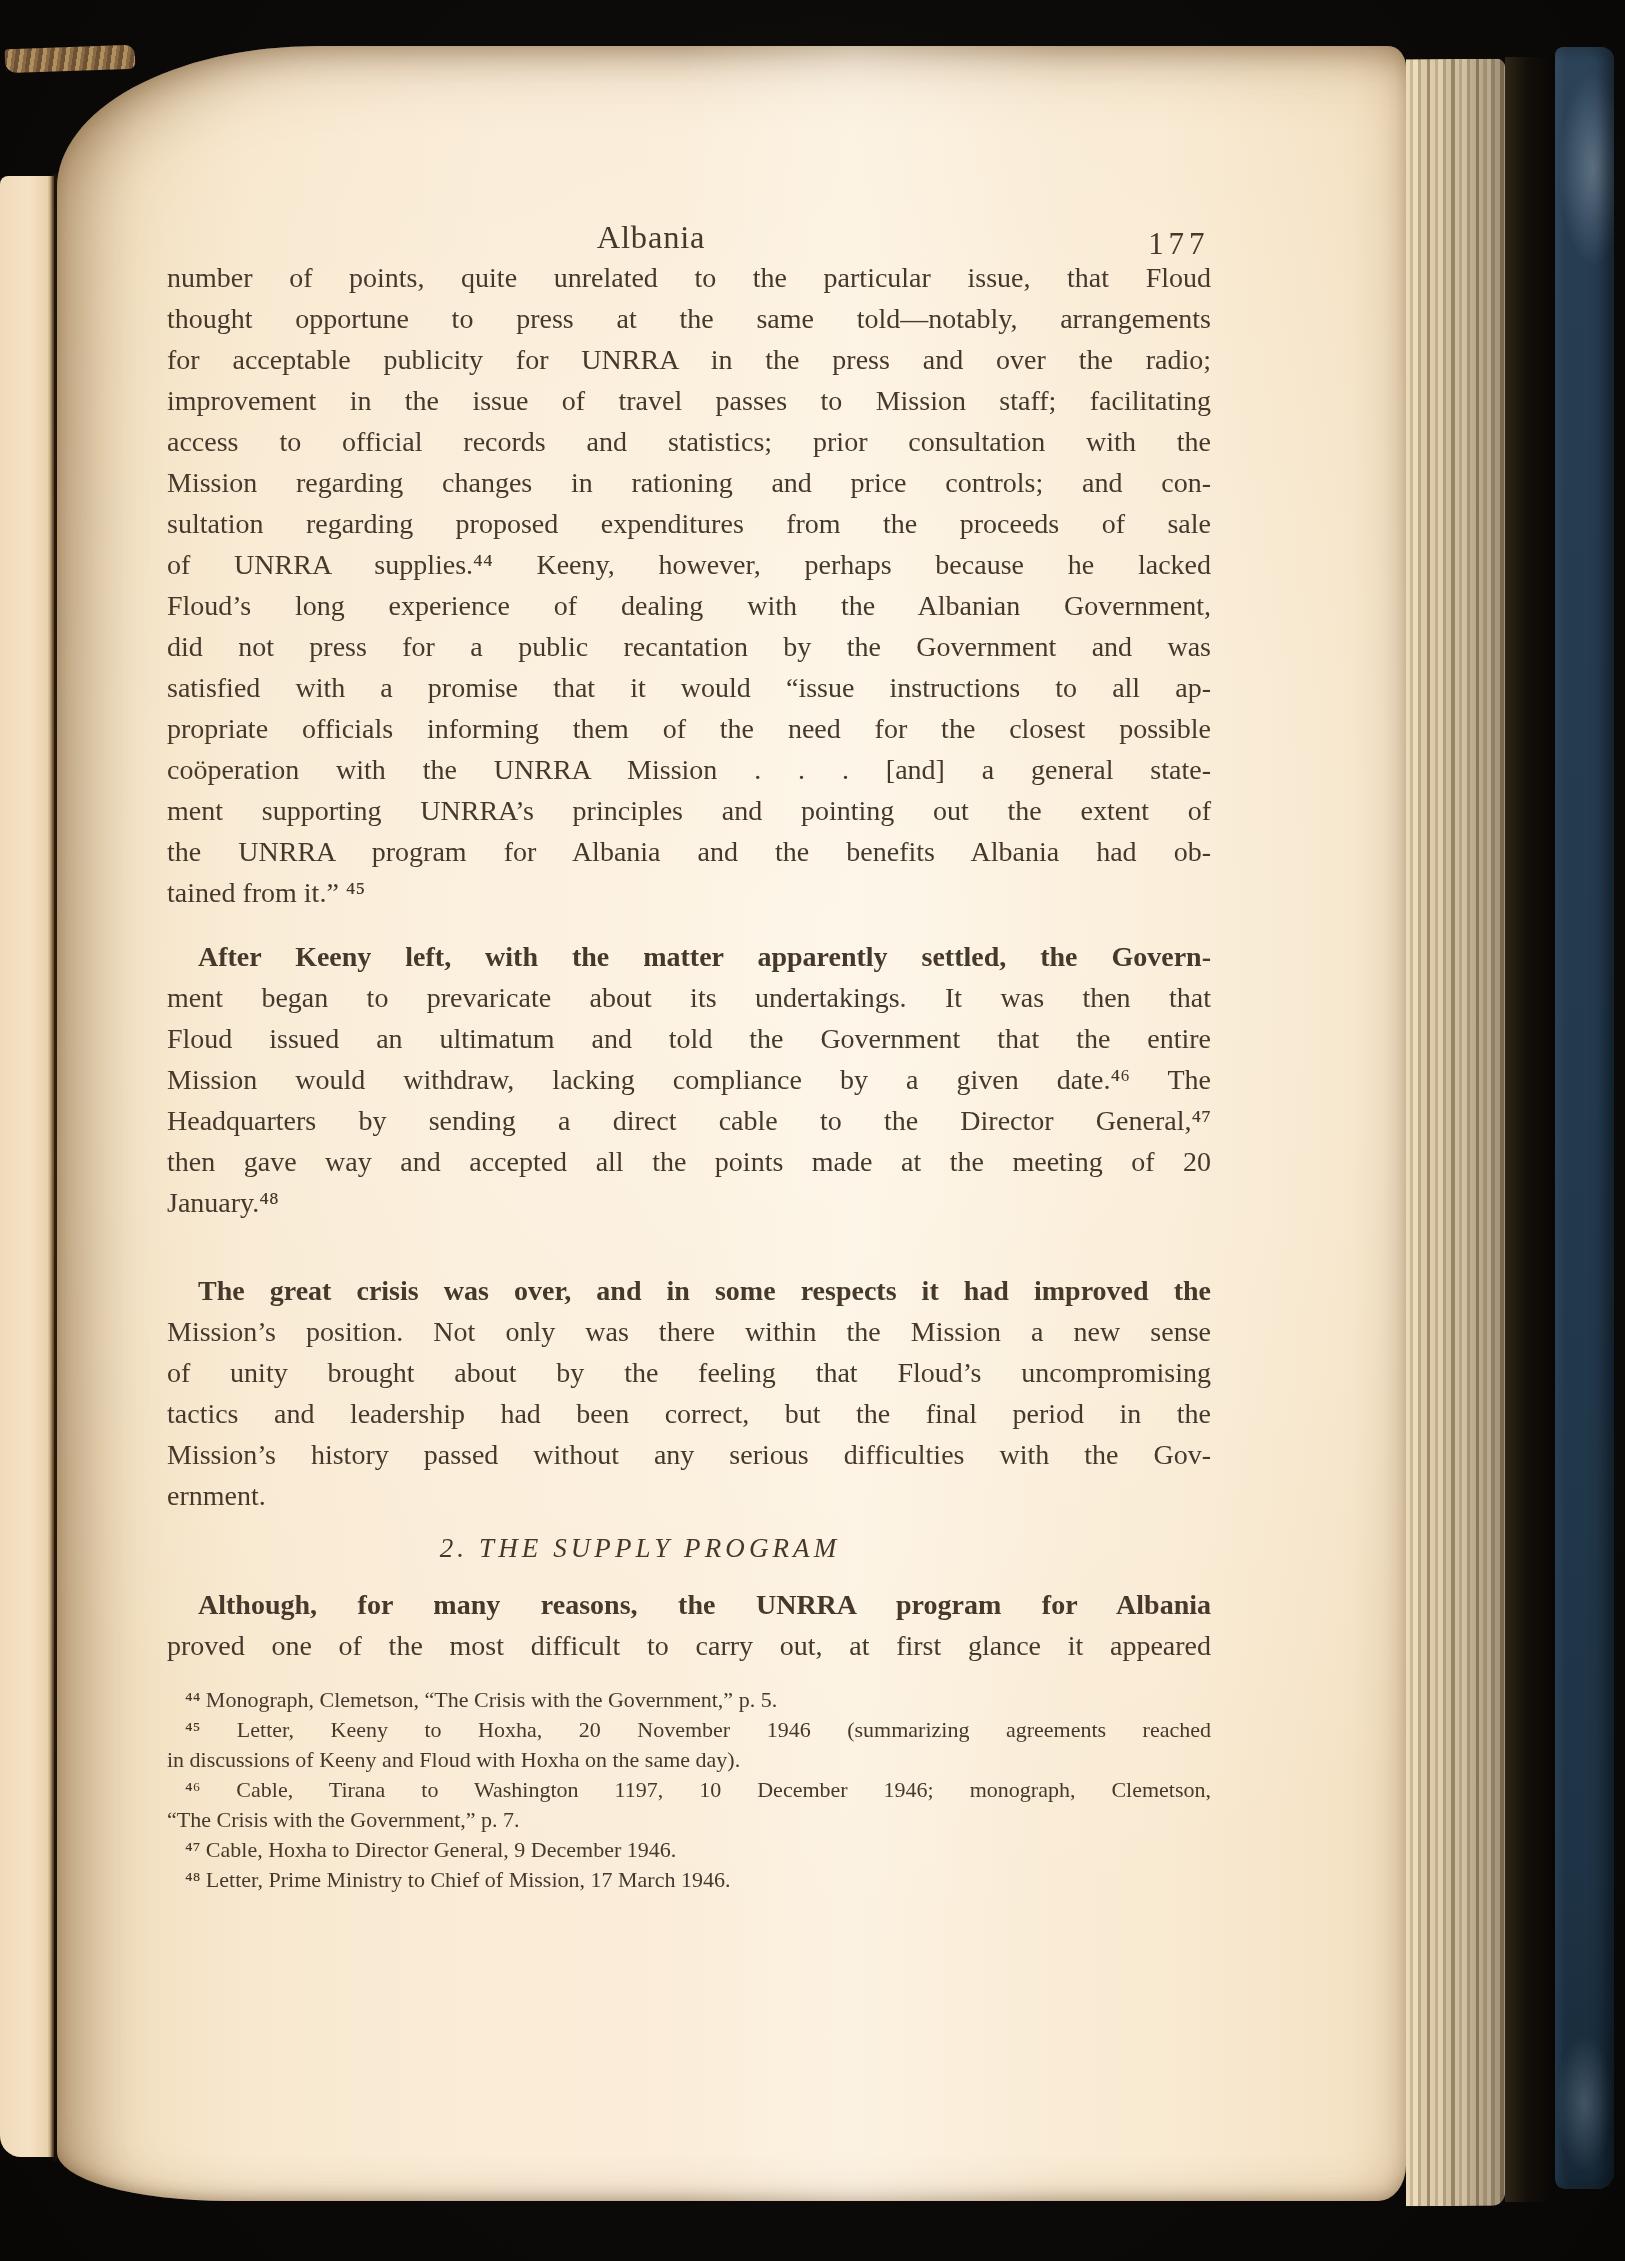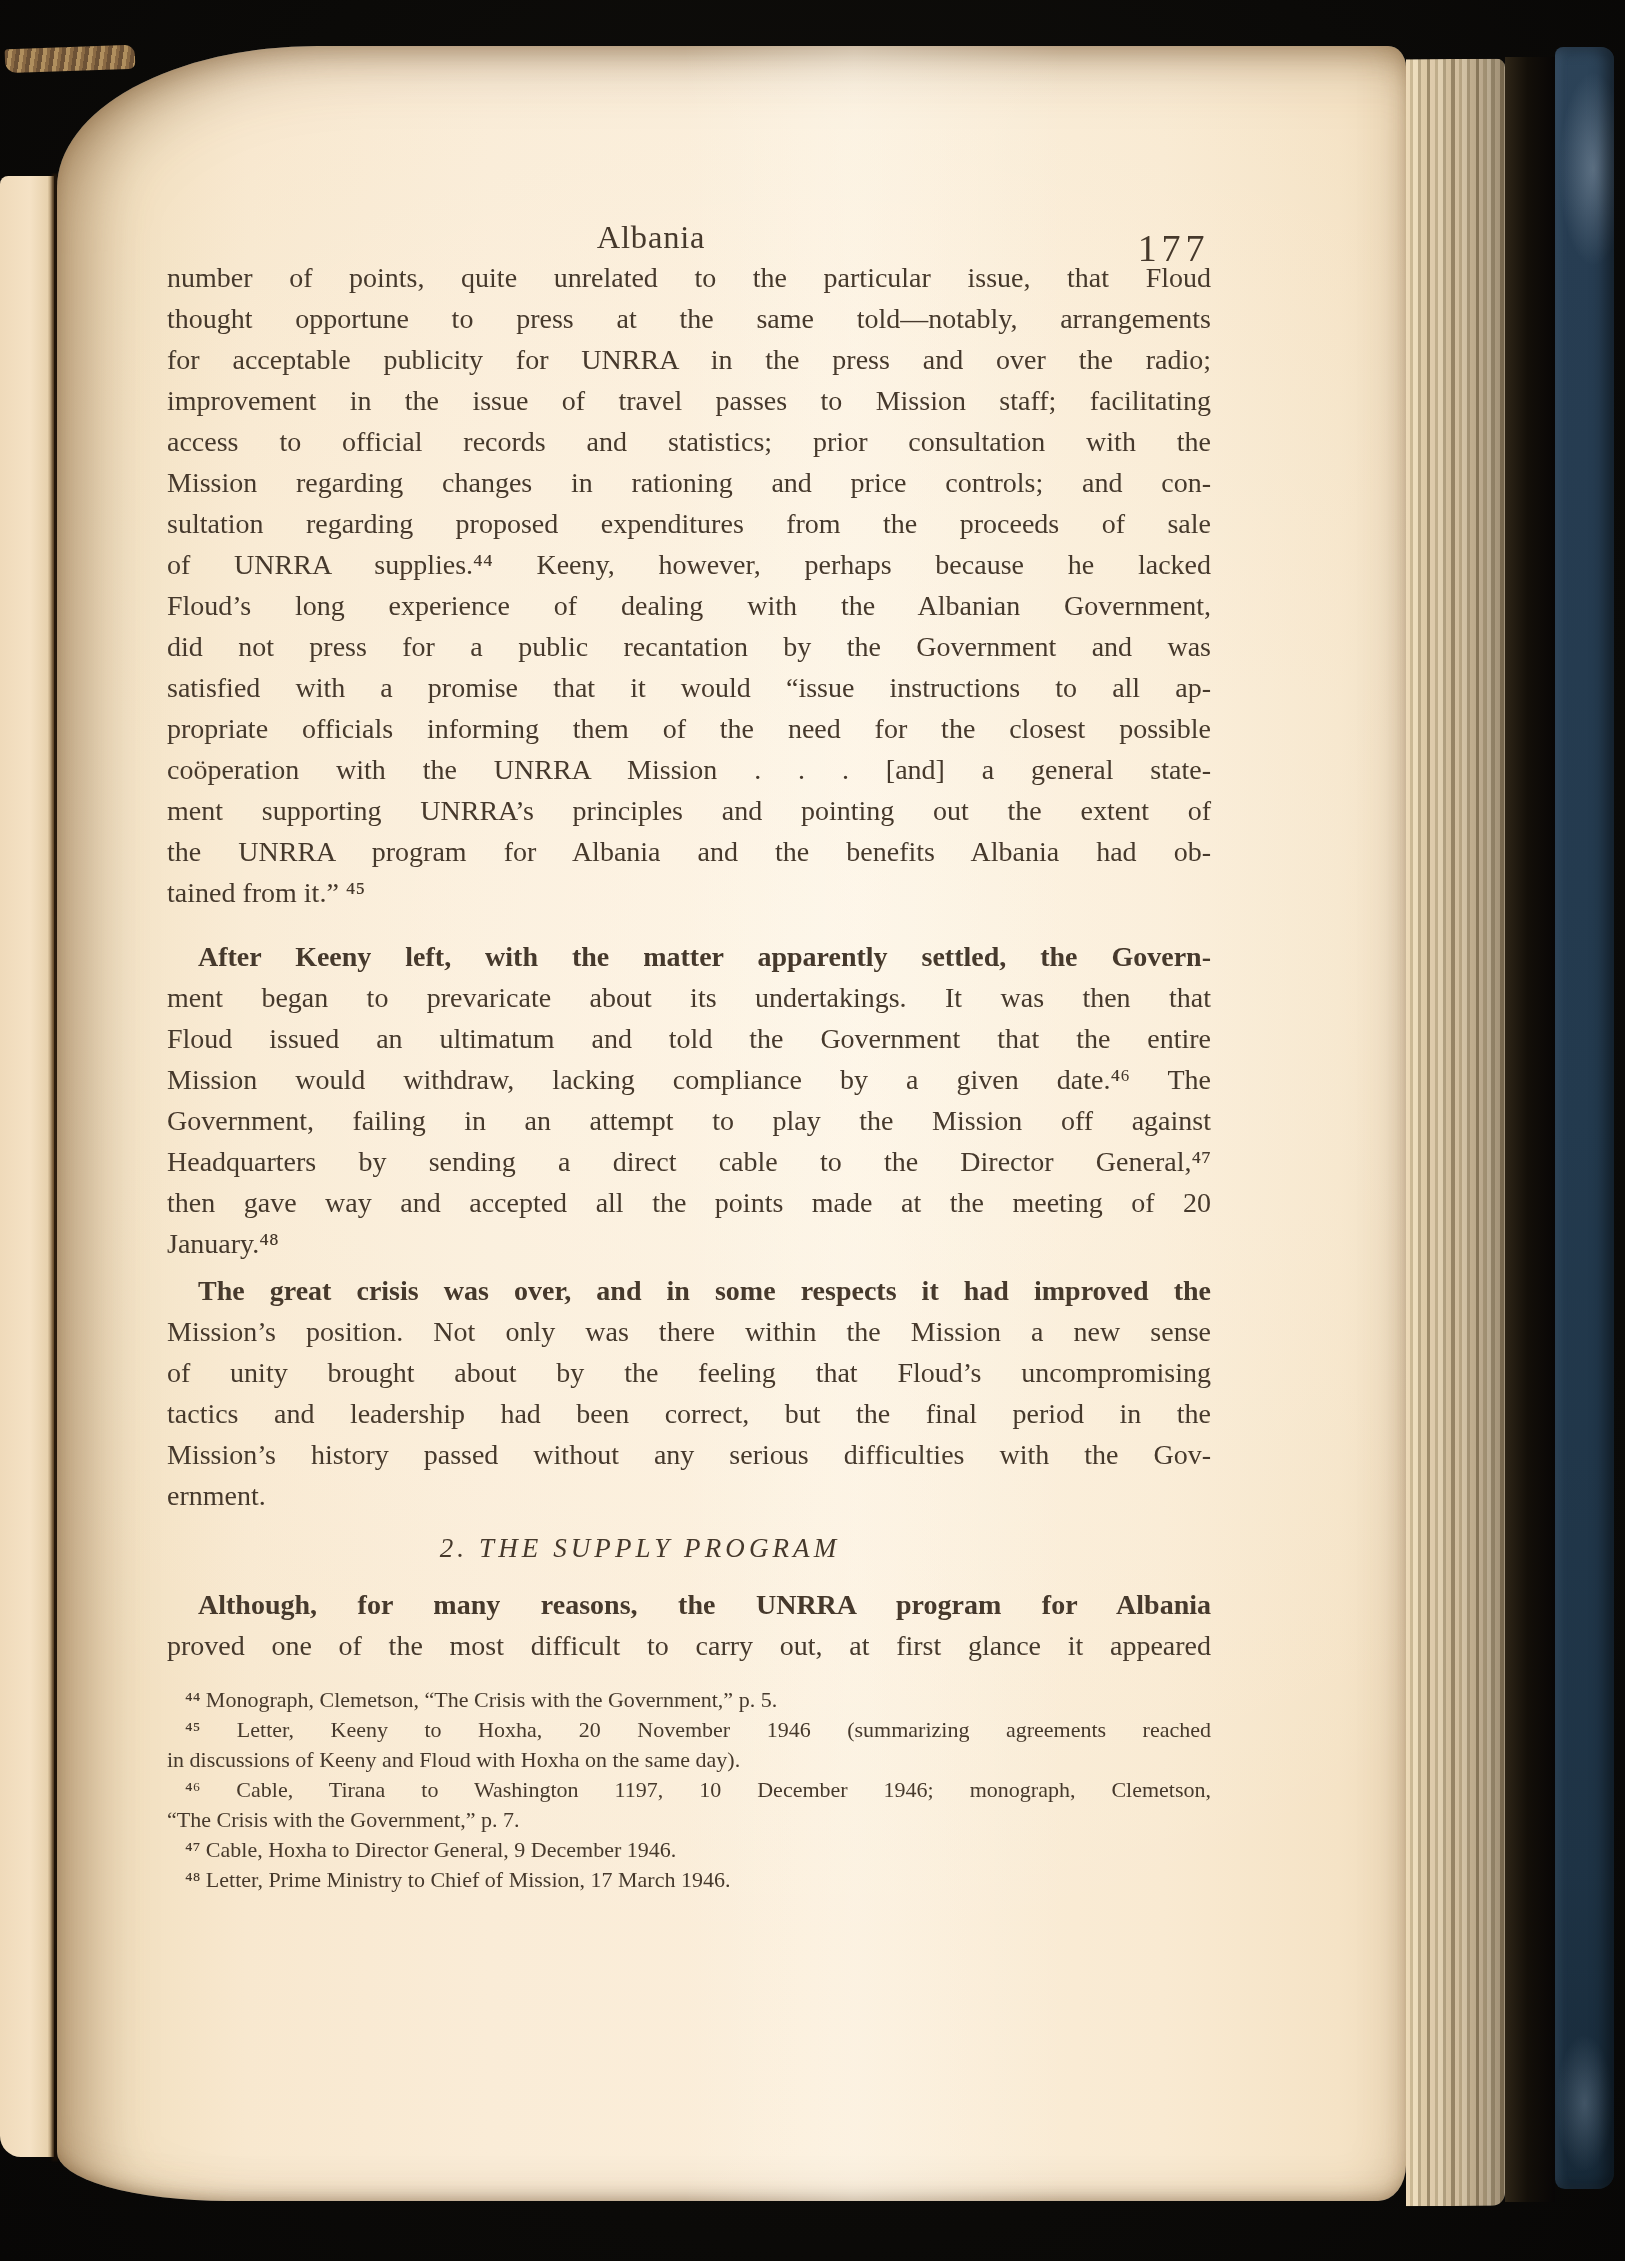--- a/index.html
+++ b/index.html
@@ -78,21 +78,21 @@
     position:absolute;left:167px;top:218px;width:1044px;height:1723px;
     color:#46392c;
   }
   .running-head{position:absolute;top:0;left:0;width:100%;height:42px;}
   .head-title{
     display:block;text-align:center;transform:translateX(-38px);
     font-size:32.5px;line-height:39px;letter-spacing:0.8px;
   }
   .page-number{
     position:absolute;right:1.6px;top:8.1px;
-    font-size:38px;letter-spacing:4.9px;
+    font-size:31px;letter-spacing:4.9px;
   }
   .para{position:absolute;left:0;width:100%;}
   .p1{top:39px;}
   .p2{top:718px;}
   .p3{top:1052px;}
   .p4{top:1366px;}
   .line{
     font-size:28px;line-height:41px;
     text-align:justify;text-align-last:justify;
     white-space:normal;
@@ -153,21 +153,20 @@
       <div class="line">ment supporting UNRRA’s principles and pointing out the extent of</div>
       <div class="line">the UNRRA program for Albania and the benefits Albania had ob-</div>
       <div class="line short">tained from it.” ⁴⁵</div>
     </div>
 
     <div class="para p2">
       <div class="line indent">After Keeny left, with the matter apparently settled, the Govern-</div>
       <div class="line">ment began to prevaricate about its undertakings. It was then that</div>
       <div class="line">Floud issued an ultimatum and told the Government that the entire</div>
       <div class="line">Mission would withdraw, lacking compliance by a given date.⁴⁶ The</div>
-      <div class="line">Government, failing in an attempt to play the Mission off against</div>
       <div class="line">Headquarters by sending a direct cable to the Director General,⁴⁷</div>
       <div class="line">then gave way and accepted all the points made at the meeting of 20</div>
       <div class="line short">January.⁴⁸</div>
     </div>
 
     <div class="para p3">
       <div class="line indent">The great crisis was over, and in some respects it had improved the</div>
       <div class="line">Mission’s position. Not only was there within the Mission a new sense</div>
       <div class="line">of unity brought about by the feeling that Floud’s uncompromising</div>
       <div class="line">tactics and leadership had been correct, but the final period in the</div>

